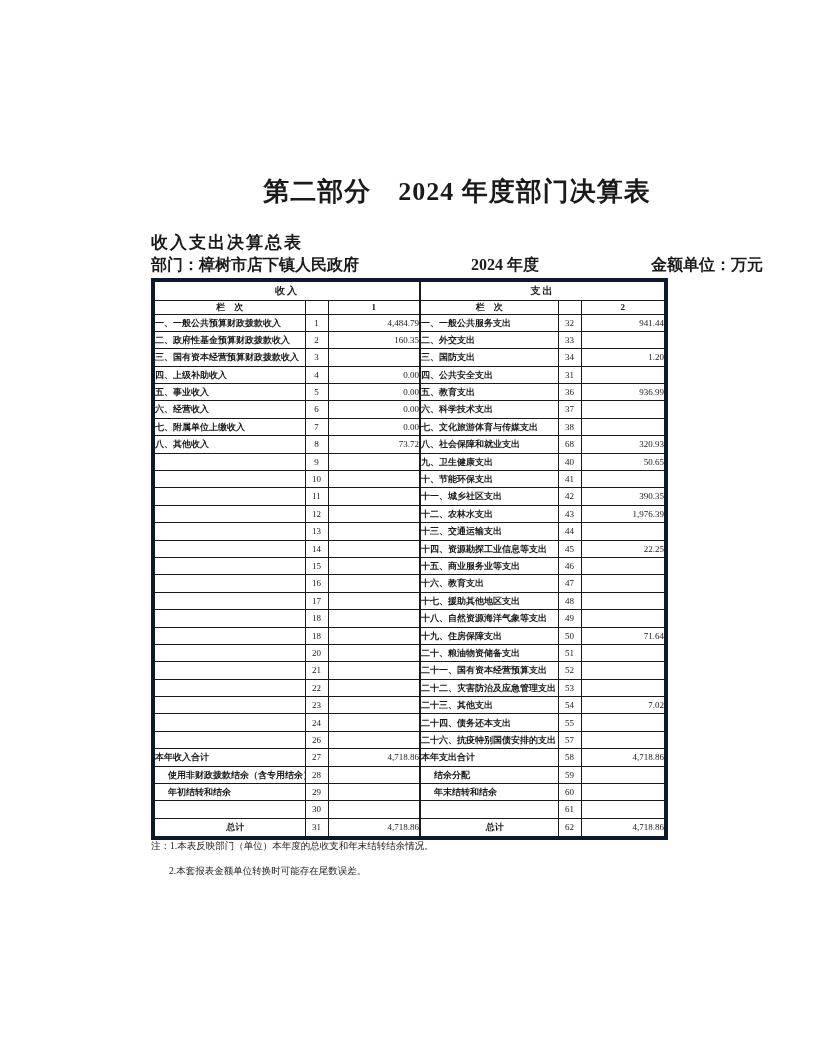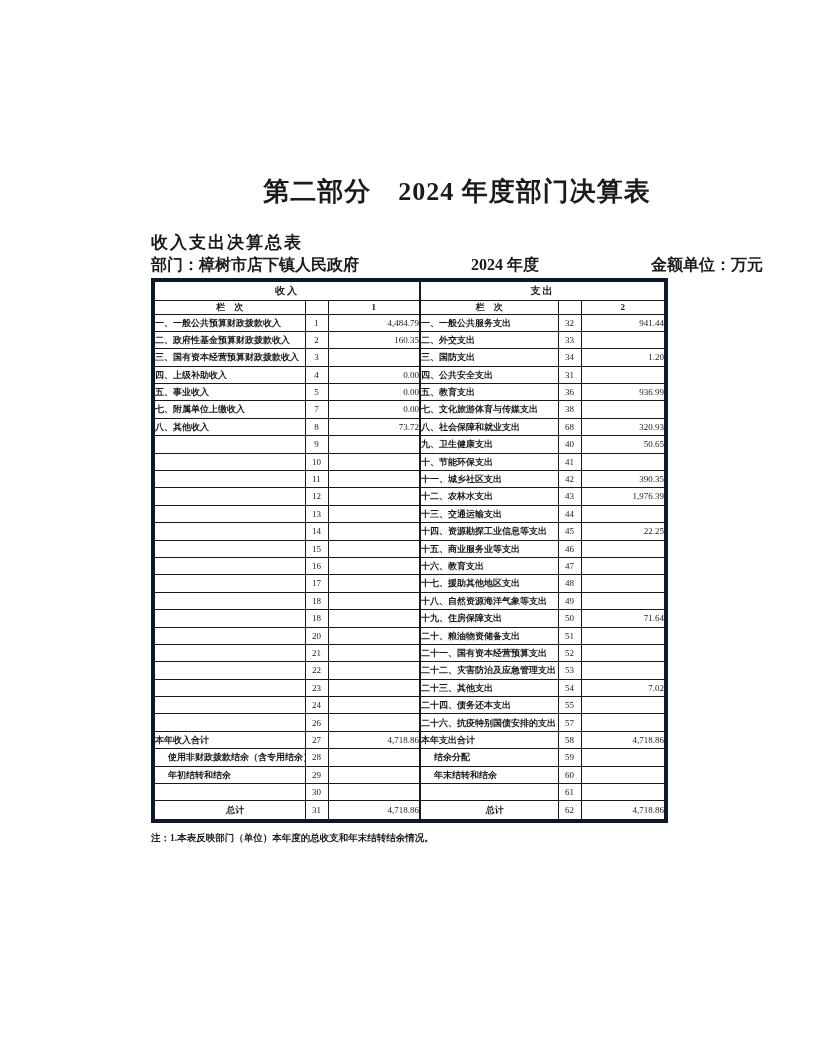--- a/index.html
+++ b/index.html
@@ -73,24 +73,23 @@
     padding-left: 5px;
     padding-right: 2px;
     font-weight: bold;
   }
   td.item.indent { padding-left: 13px; }
   td.item.center { text-align: center; padding-left: 11px; }
   td.rowno { text-align: center; }
   td.amt { text-align: right; padding-right: 5px; }
   .xl { border-left-width: 2px !important; }
   .notes {
-    margin-top: 9px;
     font-size: 9.5px;
     line-height: 12px;
-    font-weight: bold;
+    font-weight: normal;
   }
   .note-2 { margin-top: 13px; padding-left: 18px; }
 </style>
 </head>
 <body>
 
 <div class="content">
 
   <h1 class="part-title">第二部分　2024 年度部门决算表</h1>
 
@@ -161,20 +160,28 @@
         </tr>
         <tr>
           <td class="item">五、事业收入</td>
           <td class="rowno">5</td>
           <td class="amt">0.00</td>
           <td class="item xl">五、教育支出</td>
           <td class="rowno">36</td>
           <td class="amt">936.99</td>
         </tr>
         <tr>
+          <td class="item">六、经营收入</td>
+          <td class="rowno">6</td>
+          <td class="amt">0.00</td>
+          <td class="item xl">六、科学技术支出</td>
+          <td class="rowno">37</td>
+          <td class="amt"></td>
+        </tr>
+        <tr>
           <td class="item">七、附属单位上缴收入</td>
           <td class="rowno">7</td>
           <td class="amt">0.00</td>
           <td class="item xl">七、文化旅游体育与传媒支出</td>
           <td class="rowno">38</td>
           <td class="amt"></td>
         </tr>
         <tr>
           <td class="item">八、其他收入</td>
           <td class="rowno">8</td>
@@ -357,15 +364,16 @@
           <td class="amt">4,718.86</td>
           <td class="item xl center">总计</td>
           <td class="rowno">62</td>
           <td class="amt">4,718.86</td>
         </tr>
       </tbody>
   </table>
 
   <div class="notes">
     <div class="note-1">注：1.本表反映部门（单位）本年度的总收支和年末结转结余情况。</div>
+    <div class="note-2">2.本套报表金额单位转换时可能存在尾数误差。</div>
   </div>
 
 </div>
 
 </body></html>

